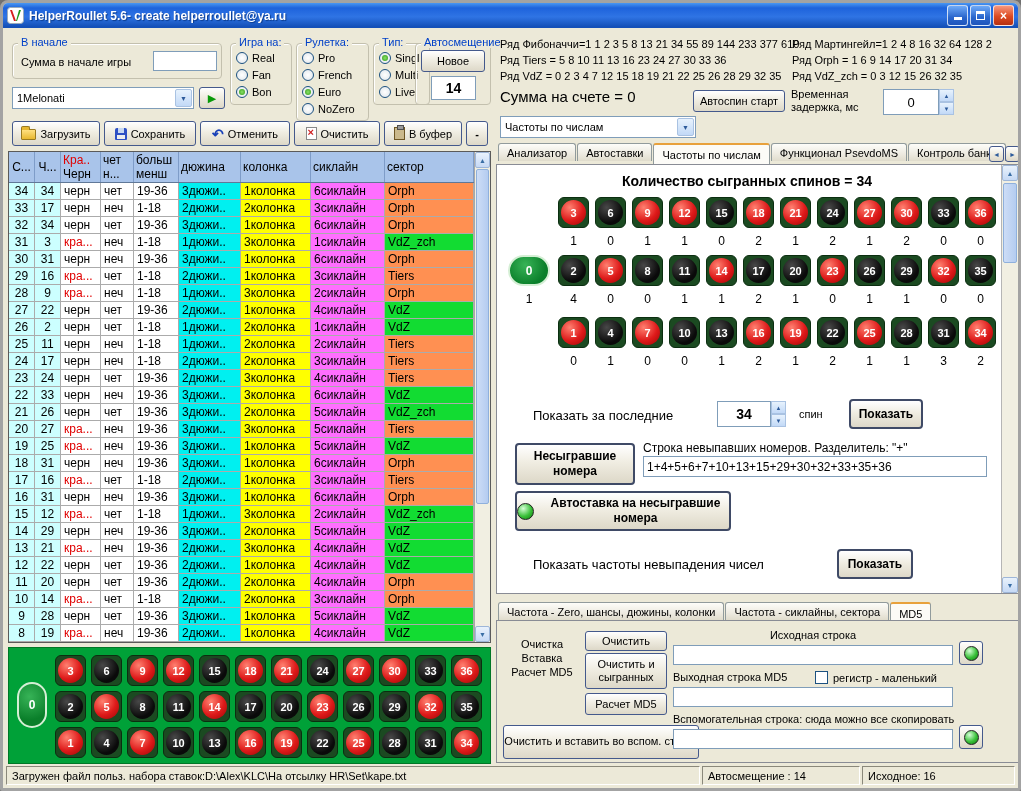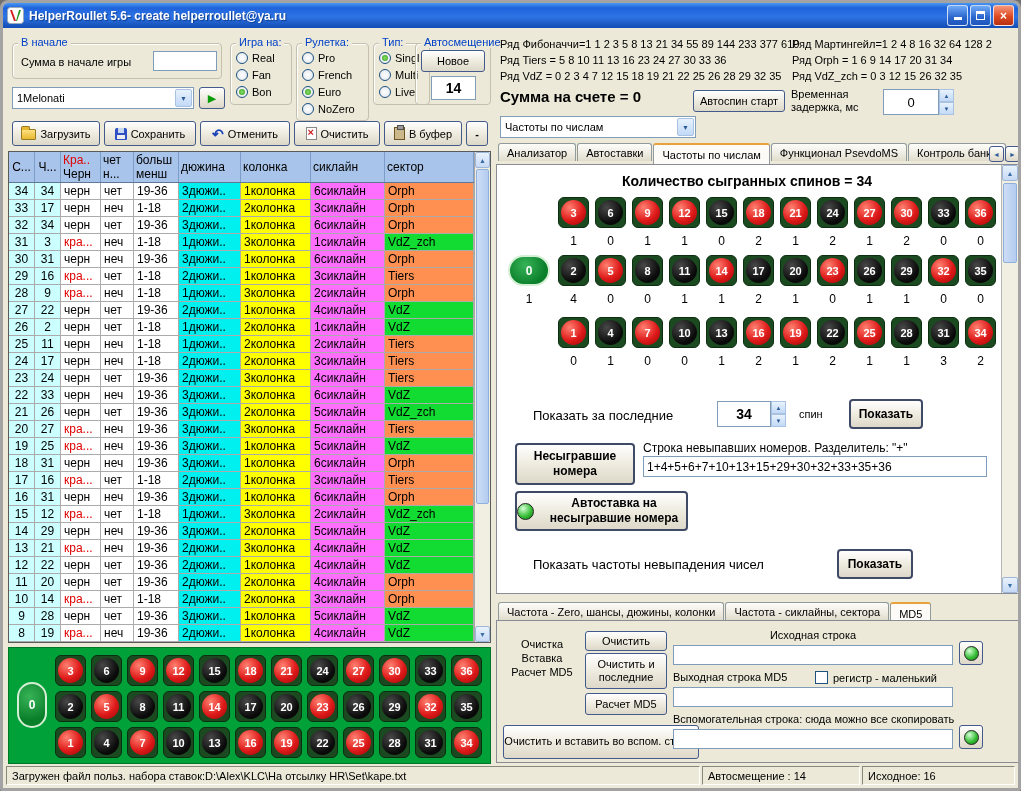--- a/index.html
+++ b/index.html
@@ -82,21 +82,21 @@
 .chip-green{background:radial-gradient(circle at 40% 30%,#37B357,#0A7F2A 70%);border:2px solid #D5EFD5}
 .znum{color:#fff;font-weight:bold;font-size:12px}
 .fz{width:42px;height:31px;border-radius:16px}
 .mz{width:30px;height:46px;border-radius:15px}
 .mini{position:absolute;left:5px;top:644px;width:483px;height:117px;background:#00A138;border:1px solid #007726}
 .mini-zero-slot{position:absolute;left:8px;top:34px}
 .mini-grid{position:absolute;left:46px;top:7px}
 .mini-row{display:flex;gap:5px;margin-bottom:5px}
 
 .series{position:absolute;font-size:11px;line-height:16px;white-space:nowrap}
-.balance{position:absolute;font-size:15px;font-weight:bold}
+.balance{position:absolute;font-size:15px;font-weight:normal}
 .delay-lbl{position:absolute;font-size:11px;line-height:13px;width:90px}
 .delay-box{position:absolute;border:1px solid #7F9DB9;background:#fff;font-size:13px;display:flex;align-items:center;justify-content:center}
 .tabs{position:absolute;display:flex;align-items:flex-start;height:21px}
 .tab{height:18px;padding:0 8px;margin-right:1px;border:1px solid #919B9C;border-bottom:none;border-radius:3px 3px 0 0;background:linear-gradient(#FDFDF9,#EDEAE0 60%,#E0DCCC);font-size:11px;display:flex;align-items:center;white-space:nowrap}
 .tab.active{height:21px;background:#FCFBF7;border-top:2px solid #E8A13C;font-size:11px}
 .tabnav{position:absolute;display:flex;gap:1px}
 .tabnav .btn{position:static;width:15px;height:16px;font-size:7px;color:#2C5A9A}
 .fpanel{position:absolute;left:493px;top:161px;width:523px;height:430px;border:1px solid #898C95;background:#fff}
 .ftitle{position:absolute;top:8px;left:10px;width:480px;text-align:center;font-size:14px;font-weight:bold}
 .fboard{position:absolute;inset:0 17px 0 0}
@@ -105,21 +105,21 @@
 .fcell{width:37px;display:flex;flex-direction:column;align-items:center}
 .cnt{margin-top:7px;font-size:12px;line-height:12px;text-align:center}
 .fzero{position:absolute;left:10px;top:90px;width:44px;display:flex;flex-direction:column;align-items:center}
 .lastlbl{position:absolute;left:36px;top:243px;font-size:13px}
 .spinbox{position:absolute;left:220px;top:236px;width:54px;height:26px;border:1px solid #7F9DB9;background:#fff;font-size:14px;font-weight:bold;display:flex;align-items:center;justify-content:center}
 .spinword{position:absolute;left:302px;top:243px;font-size:11px}
 .showbtn{left:352px;top:234px;width:74px;height:30px}
 .missedbtn{left:18px;top:278px;width:120px;height:42px}
 .missedcap{position:absolute;left:146px;top:276px;font-size:12px}
 .missedinp{left:146px;top:291px;width:344px;height:21px;font-size:12px}
-.autobet{left:18px;top:326px;width:173px;height:40px;justify-content:flex-start;gap:8px}
+.autobet{left:18px;top:326px;width:216px;height:40px;justify-content:flex-start;gap:8px}
 .ab-t{flex:1;text-align:center}
 .fmlbl{position:absolute;left:36px;top:392px;font-size:13px}
 .fmbtn{left:340px;top:384px;width:76px;height:30px}
 
 .mdpanel{position:absolute;left:493px;top:617px;width:523px;height:143px;border:1px solid #898C95;background:#ECE9D8}
 .md-side{position:absolute;left:4px;top:16px;width:82px;text-align:center;font-size:11px;line-height:14px}
 .md-b1{left:88px;top:10px;width:82px;height:20px}
 .md-b2{left:88px;top:32px;width:82px;height:36px;white-space:normal;text-align:center;line-height:1.2}
 .md-b3{left:88px;top:72px;width:82px;height:22px}
 .md-b4{left:6px;top:104px;width:196px;height:34px;white-space:normal;text-align:center;line-height:1.2}
@@ -1061,21 +1061,21 @@
       <div class="tab">Частота - сиклайны, сектора</div>
       <div class="tab active">MD5</div>
     </div>
   <div class="mdpanel">
     <div class="md-side">
       <div>Очистка</div>
       <div>Вставка</div>
       <div>Расчет MD5</div>
     </div>
     <button class="btn md-b1">Очистить</button>
-    <button class="btn md-b2">Очистить и последние</button>
+    <button class="btn md-b2">Очистить и сыгранных</button>
     <button class="btn md-b3">Расчет MD5</button>
     <button class="btn md-b4">Очистить и  вставить во вспом. строку</button>
 
     <div class="md-lbl md-src">Исходная строка</div>
     <input class="inp md-i1" value="" style="">
     <button class="btn ledbtn led1">
         <span class="led"></span>
       </button>
 
     <div class="md-lbl md-out">Выходная строка MD5</div>

